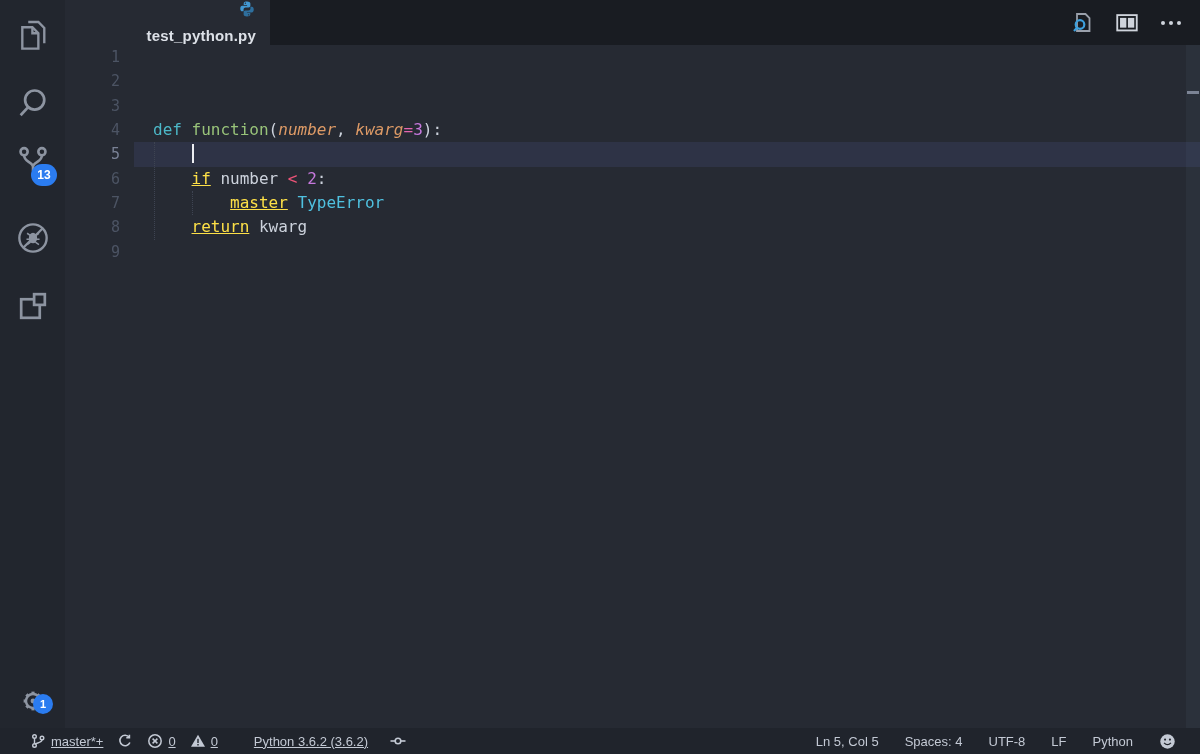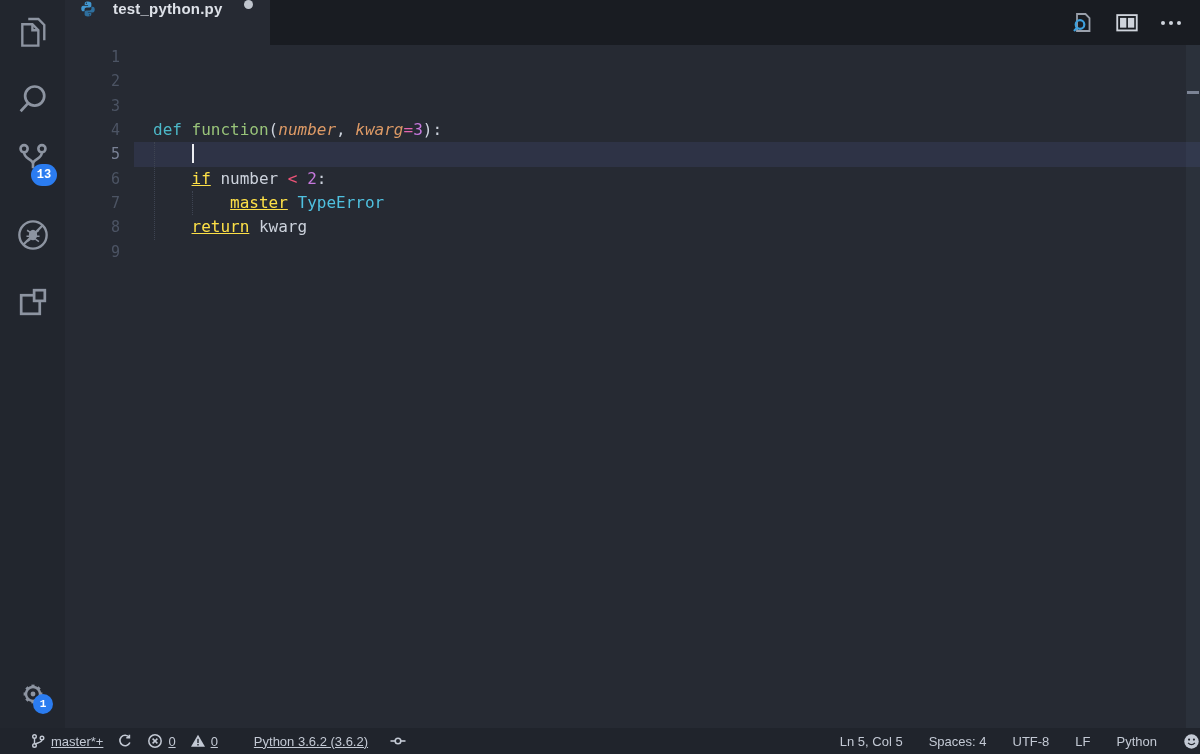--- a/index.html
+++ b/index.html
@@ -4,33 +4,33 @@
 <style>
   * { margin:0; padding:0; box-sizing:border-box; }
   html,body { width:1200px; height:754px; overflow:hidden; background:#16191f;
     font-family:"Liberation Sans", sans-serif; }
   .app { position:relative; width:1200px; height:754px; background:#191c22; }
 
   
   .activity-bar { position:absolute; left:0; top:0; width:65px; height:728px;
     background:#22262e; z-index:3; }
   .ab-item { position:absolute; left:0; width:65px; height:44px; display:flex;
-    align-items:center; justify-content:center; cursor:pointer;font-family:Liberation Mono, monospace; }
+    align-items:flex-end; justify-content:center; cursor:pointer; }
   .ab-item svg { display:block; }
   .badge { position:absolute; border-radius:50%; background:#2b7cf0; color:#fff;
     display:flex; align-items:center; justify-content:center;
     font-size:12px; font-weight:bold; }
   .badge.scm { width:26px; height:22px; border-radius:11px; right:8px; top:26px; }
   .badge.gear { width:20px; height:20px; right:12px; top:22px; font-size:11px; }
 
   
   .tab-bar { position:absolute; left:65px; top:0; right:0; height:45px;
     background:#191c22; display:flex; align-items:stretch; }
-  .tab { width:205px; background:#262a33; display:flex; align-items:flex-start;
-    padding:0 14px; gap:16px; cursor:pointer; }
+  .tab { width:205px; background:#262a33; display:flex; align-items:flex-end;
+    padding:0 14px; gap:5px; cursor:pointer;flex-direction:column; }
   .tab-title { color:#dde1e8; font-size:15px; font-weight:bold; letter-spacing:.2px; }
   .mod-dot { width:9px; height:9px; border-radius:50%; background:#bfc4cd; margin-left:6px; }
   .tab-actions { margin-left:auto; display:flex; align-items:center; gap:18px;
     padding-right:16px; }
   .tab-action { cursor:pointer; display:flex; align-items:center; }
 
   
   .editor { position:absolute; left:65px; top:45px; right:0; height:683px;
     background:#262a33; overflow:hidden;
     font-family:"DejaVu Sans Mono","Liberation Mono",monospace; font-size:16px; }
@@ -59,21 +59,21 @@
     background:rgba(120,135,175,0.07); cursor:pointer; }
   .ruler-marker { position:absolute; top:46px; left:1px; right:1px; height:3px;
     background:#8b93a6; opacity:.85; }
 
   
   .status-bar { position:absolute; left:0; bottom:0; width:1200px; height:26px;
     background:#20242c; color:#c3c9d4; font-size:13px; display:flex;
     align-items:center; }
   .sb-left { display:flex; align-items:center; gap:14px; padding-left:30px;text-decoration:underline; }
   .sb-right { margin-left:auto; display:flex; align-items:center; gap:26px;
-    padding-right:0; }
+    padding-right:24px; }
   .sb-item { display:flex; align-items:center; gap:5px; cursor:pointer;
     white-space:nowrap; }
   .sb-item svg { display:block; }
 </style>
 </head>
 <body>
 
 <div class="app">
 
   <div class="activity-bar">

